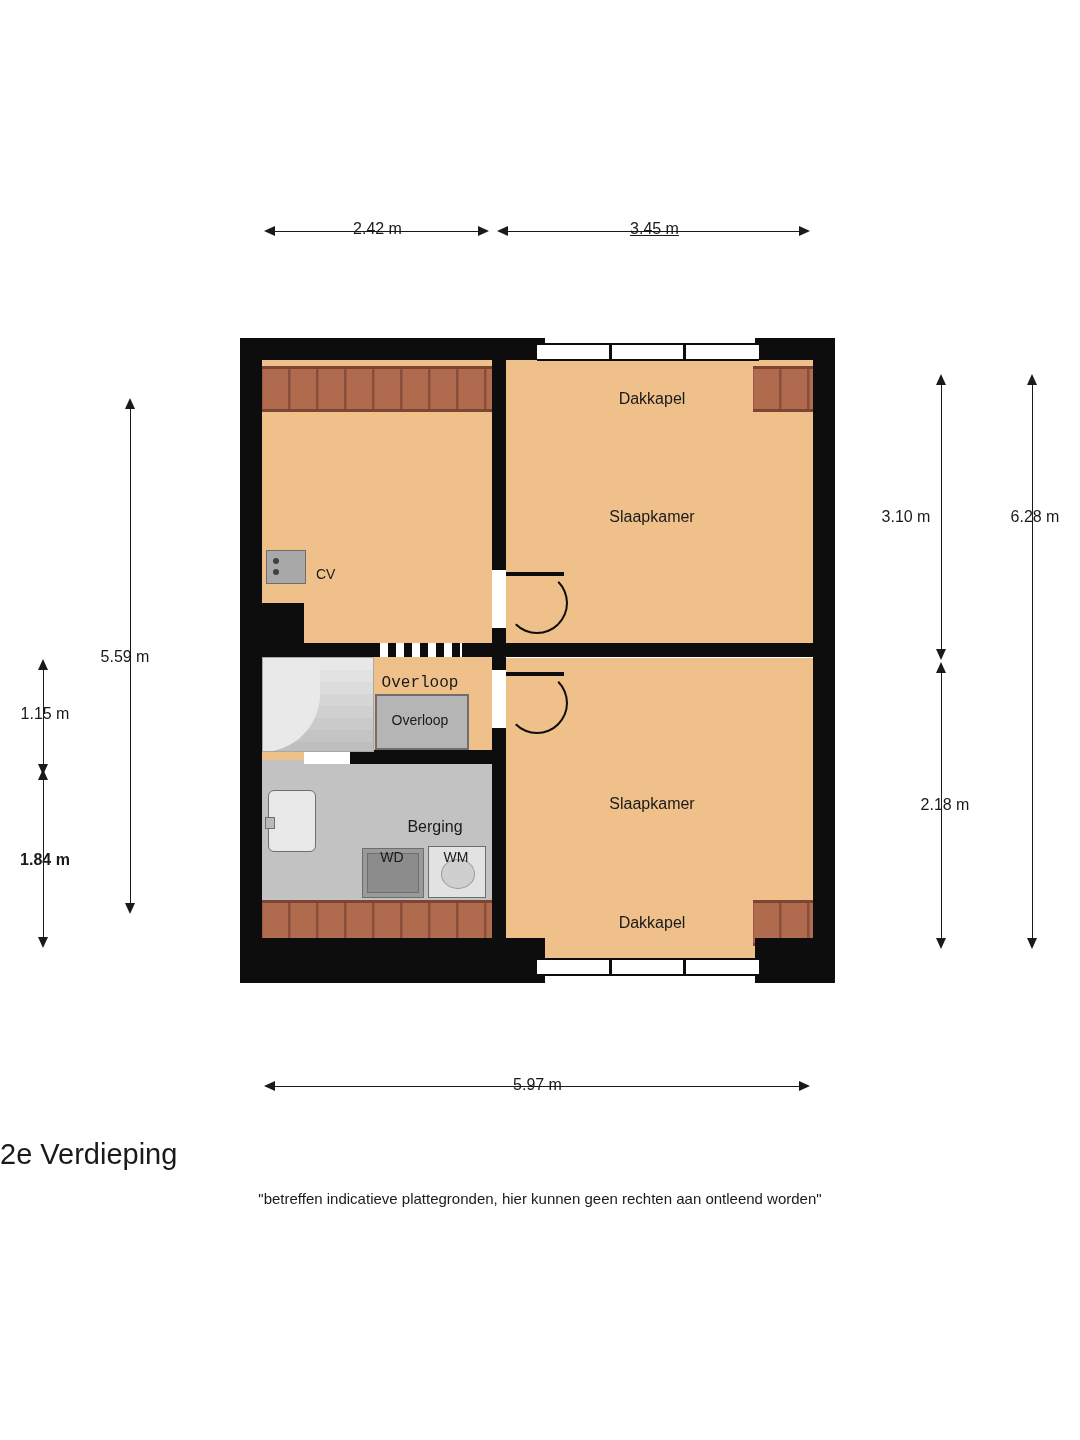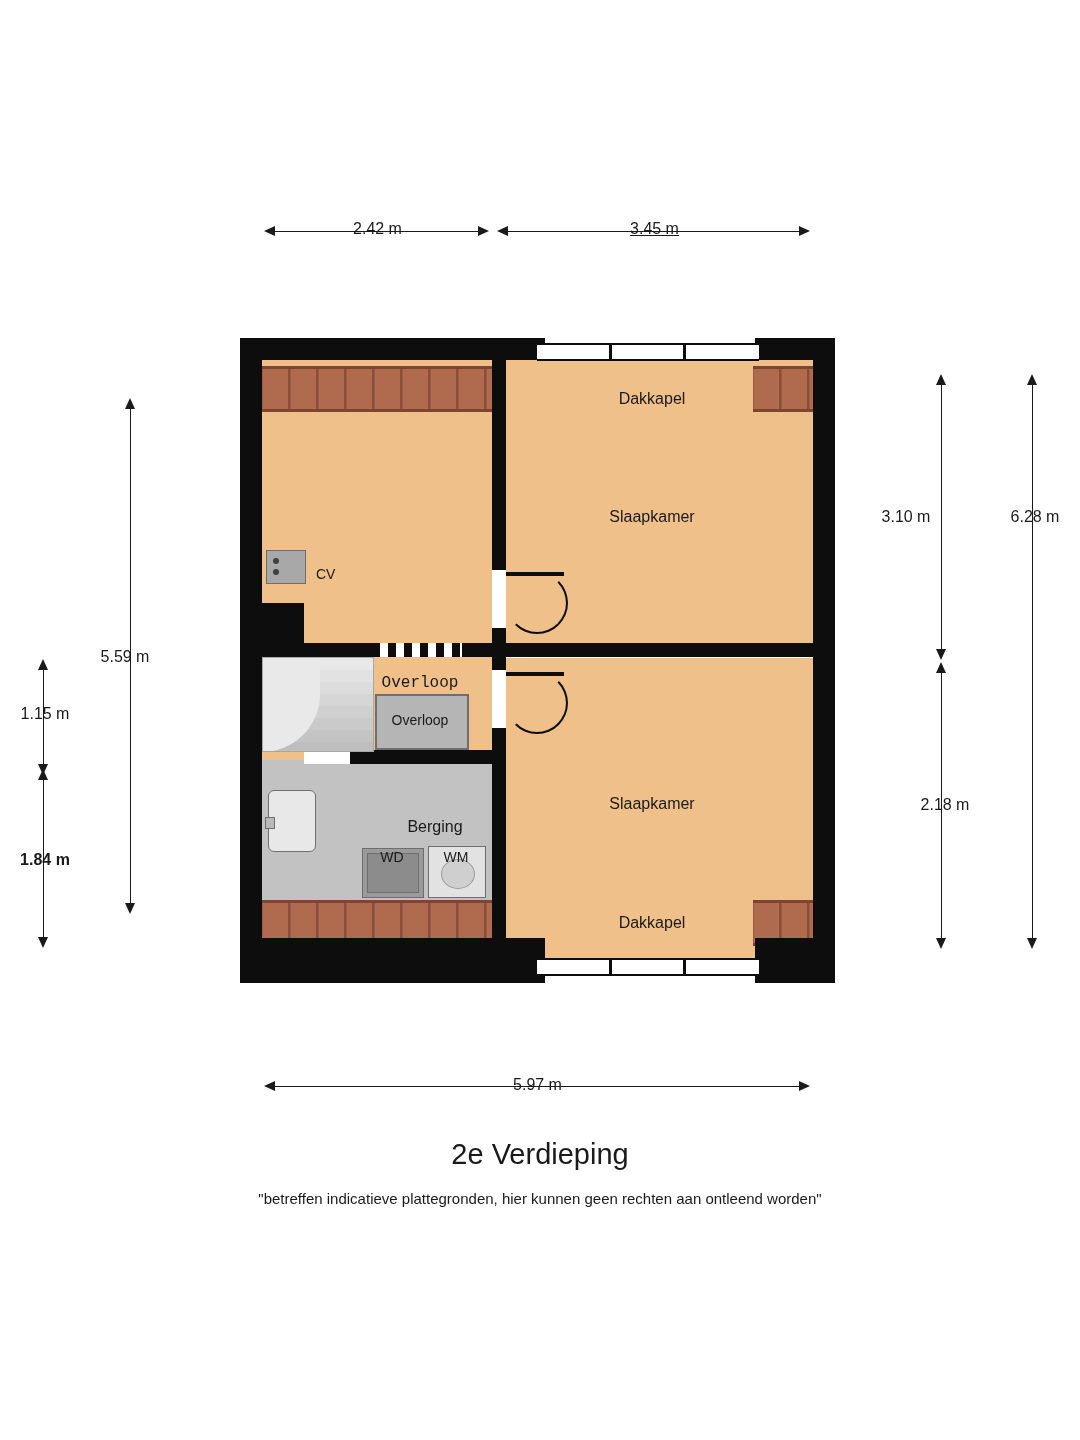--- a/index.html
+++ b/index.html
@@ -159,21 +159,20 @@
     border-left: 5px solid transparent;
     border-right: 5px solid transparent;
     border-top: 11px solid #1a1a1a;
   }
 
   
   #plan-title {
     position: absolute;
     left: 0; right: 0;
     top: 1138px;
-    text-align: center;
     font-size: 29px;
     color: #1a1a1a;
   }
   #plan-disclaimer {
     position: absolute;
     left: 0; right: 0;
     top: 1190px;
     text-align: center;
     font-size: 15px;
     color: #1a1a1a;

